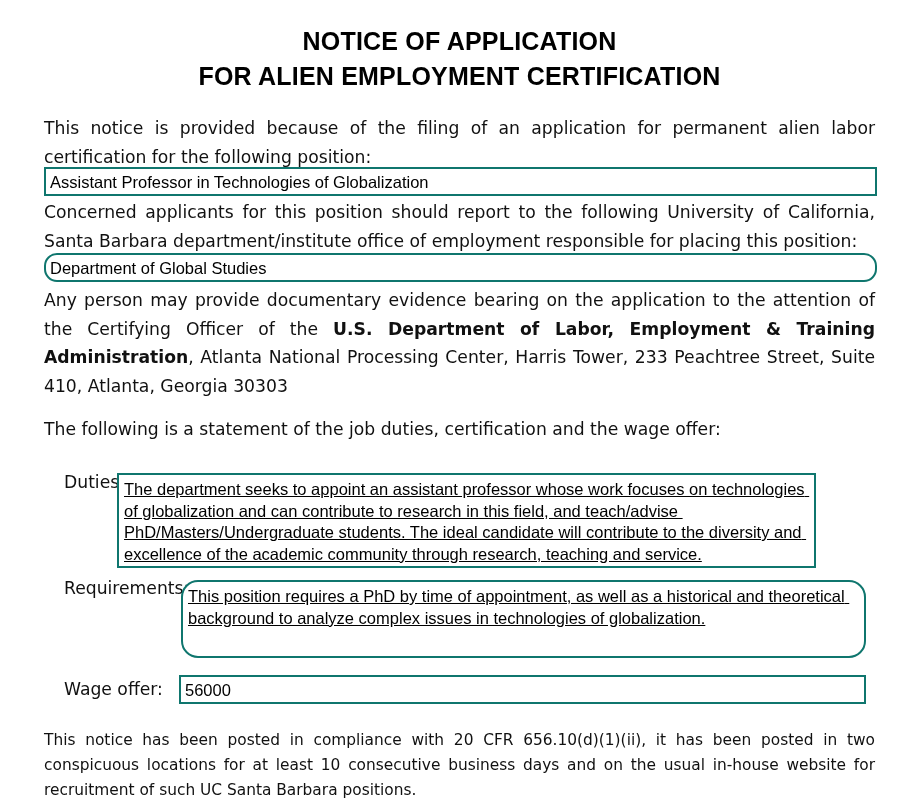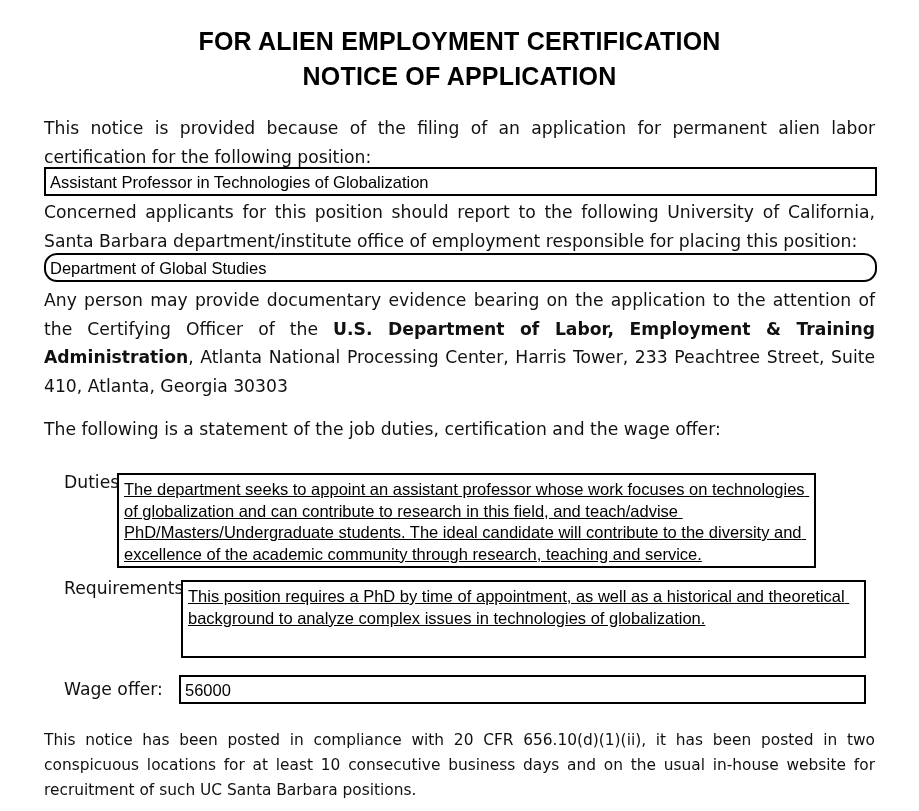--- a/index.html
+++ b/index.html
@@ -53,21 +53,21 @@
   .body-text.nojustify {
     text-align: left;
   }
   .body-text b {
     font-weight: bold;
   }
 
   
   .field-box {
     position: absolute;
-    border: 2px solid #000000;
+    border: 2px solid #0f766e;
     background: #fff;
     box-sizing: border-box;
   }
   .field-value {
     font-family: "Liberation Sans", sans-serif;
     font-size: 16.5px;
     line-height: 21px;
     color: #000;
     padding: 3px 2px 0 4px;
     white-space: pre-wrap;
@@ -99,22 +99,22 @@
     text-justify: inter-word;
     color: #111;
   }
 </style>
 </head>
 <body>
 
 <div class="page">
 
   <div class="title-block">
+    <div class="title-line">NOTICE OF APPLICATION</div>
     <div class="title-line">FOR ALIEN EMPLOYMENT CERTIFICATION</div>
-    <div class="title-line">NOTICE OF APPLICATION</div>
   </div>
 
   <div class="body-text" style="left:44px; top:114px; width:831px;">This notice is provided because of the filing of an application for permanent alien labor certification for the following position:</div>
 
   <div class="field-box" style="left:44px; top:167px; width:833px; height:29px;">
     <div class="field-value">Assistant Professor in Technologies of Globalization</div>
   </div>
 
   <div class="body-text" style="left:44px; top:198px; width:831px;">Concerned applicants for this position should report to the following University of California, Santa Barbara department/institute office of employment responsible for placing this position:</div>
 
@@ -125,21 +125,21 @@
   <div class="body-text" style="left:44px; top:286px; width:831px;"><span>Any person may provide documentary evidence bearing on the application to the attention of the Certifying Officer of the </span><b>U.S. Department of Labor, Employment &amp; Training Administration</b><span>, Atlanta National Processing Center, Harris Tower, 233 Peachtree Street, Suite 410, Atlanta, Georgia 30303</span></div>
 
   <div class="body-text nojustify" style="left:44px; top:415px; width:831px;">The following is a statement of the job duties, certification and the wage offer:</div>
 
   <div class="inline-label" style="left:44px; top:471px;">Duties:</div>
   <div class="field-box" style="left:117px; top:473px; width:699px; height:95px;">
     <div class="field-value multiline">The department seeks to appoint an assistant professor whose work focuses on technologies of globalization and can contribute to research in this field, and teach/advise PhD/Masters/Undergraduate students. The ideal candidate will contribute to the diversity and excellence of the academic community through research, teaching and service.</div>
   </div>
 
   <div class="inline-label" style="left:44px; top:577px;">Requirements:</div>
-  <div class="field-box" style="left:181px; top:580px; width:685px; height:78px;">
+  <div class="field-box" style="left:181px; top:580px; width:685px; height:78px;border-radius:17px;">
     <div class="field-value multiline">This position requires a PhD by time of appointment, as well as a historical and theoretical background to analyze complex issues in technologies of globalization.</div>
   </div>
 
   <div class="inline-label" style="left:44px; top:678px;">Wage offer:</div>
   <div class="field-box" style="left:179px; top:675px; width:687px; height:29px;">
     <div class="field-value">56000</div>
   </div>
 
   <div class="footer-note" style="left:44px; top:728px; width:831px;">This notice has been posted in compliance with 20 CFR 656.10(d)(1)(ii), it has been posted in two conspicuous locations for at least 10 consecutive business days and on the usual in-house website for recruitment of such UC Santa Barbara positions.</div>
 

